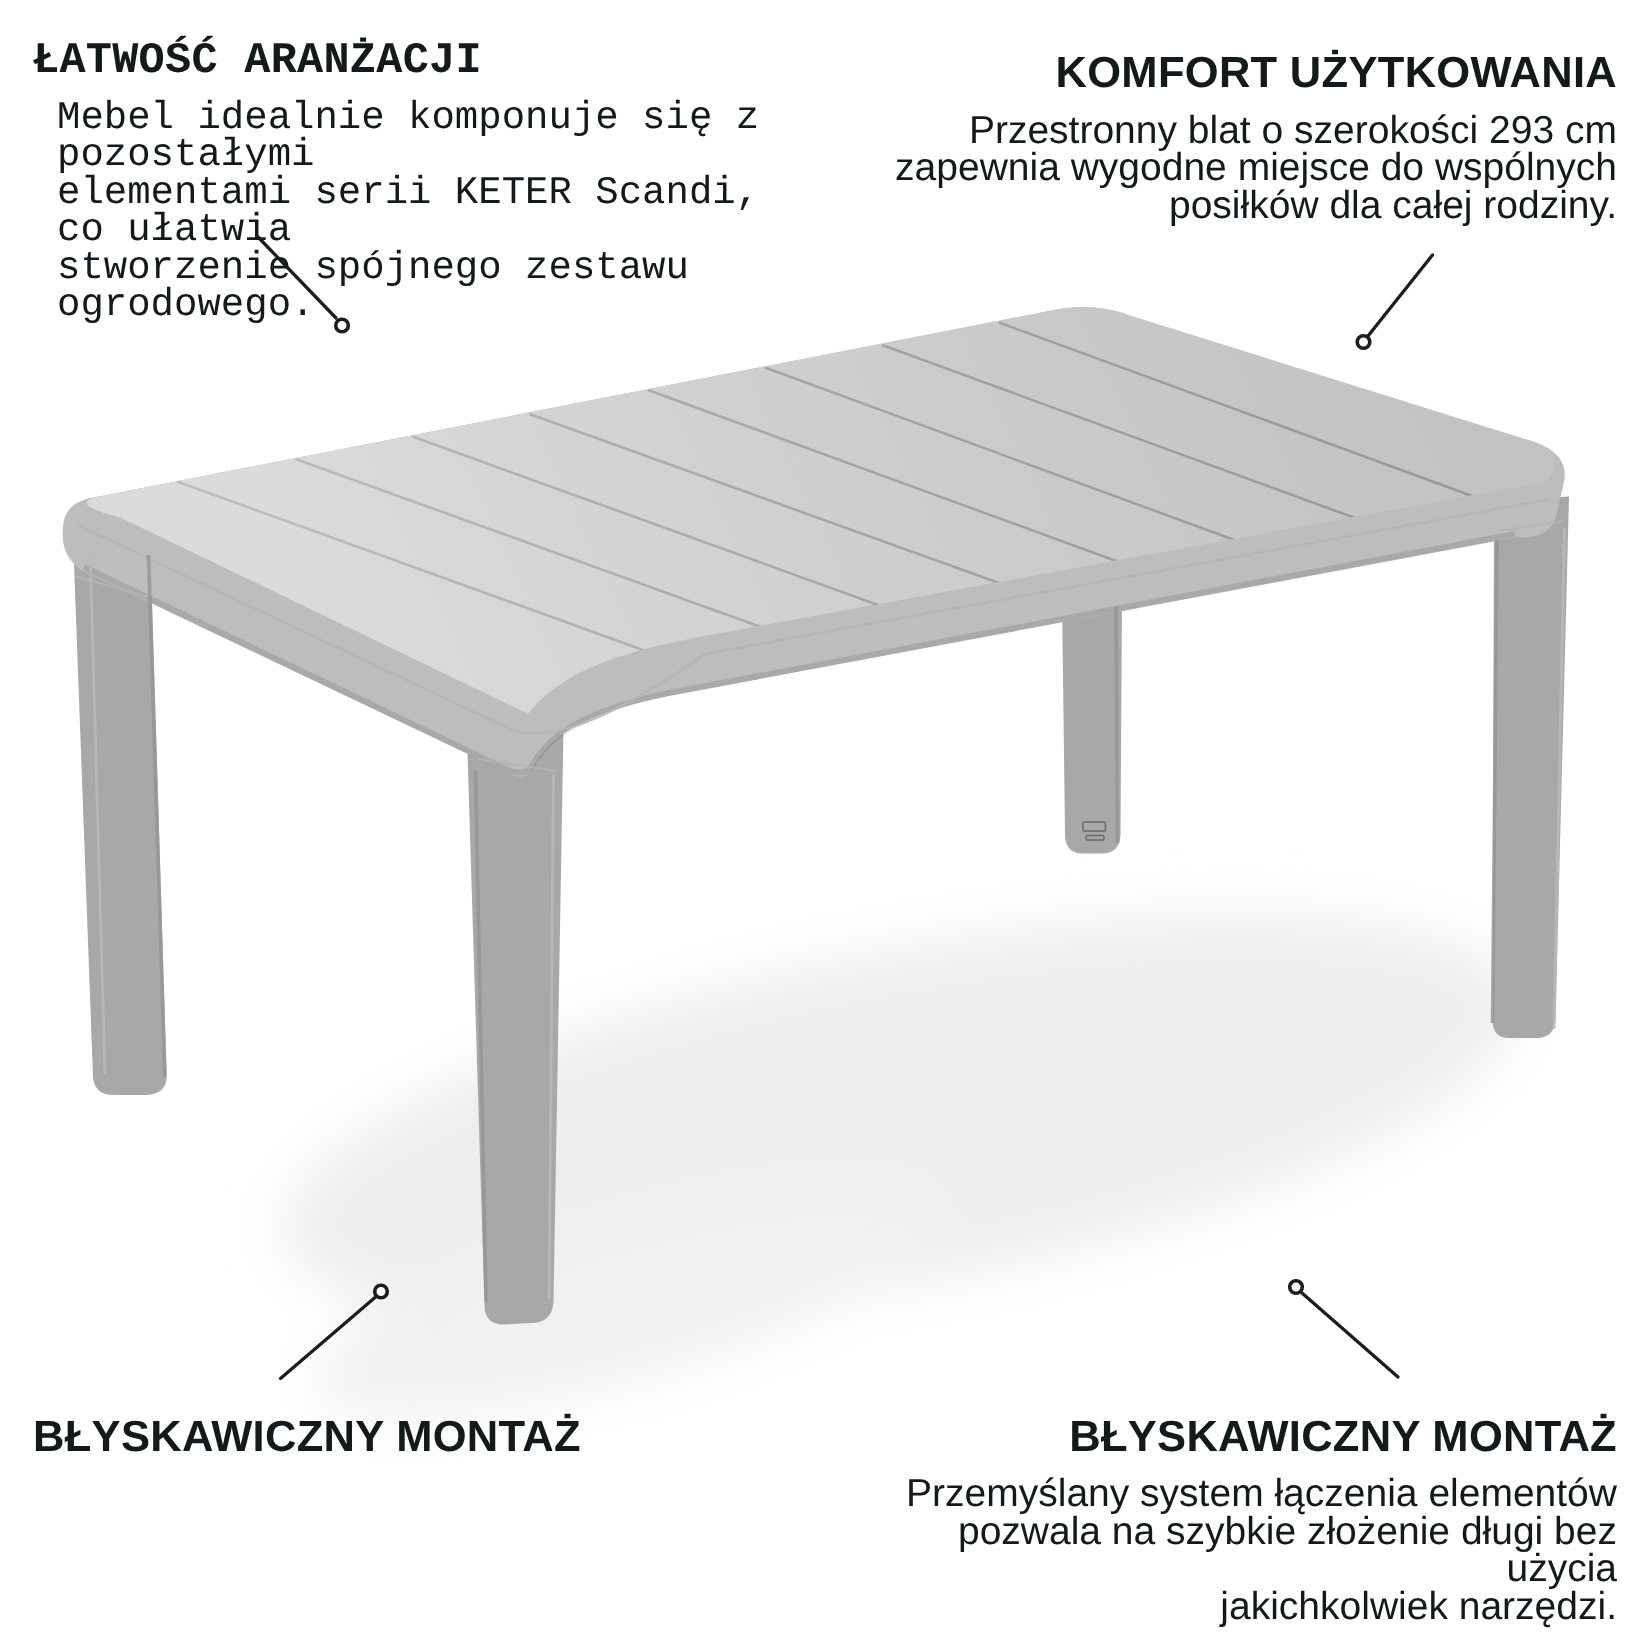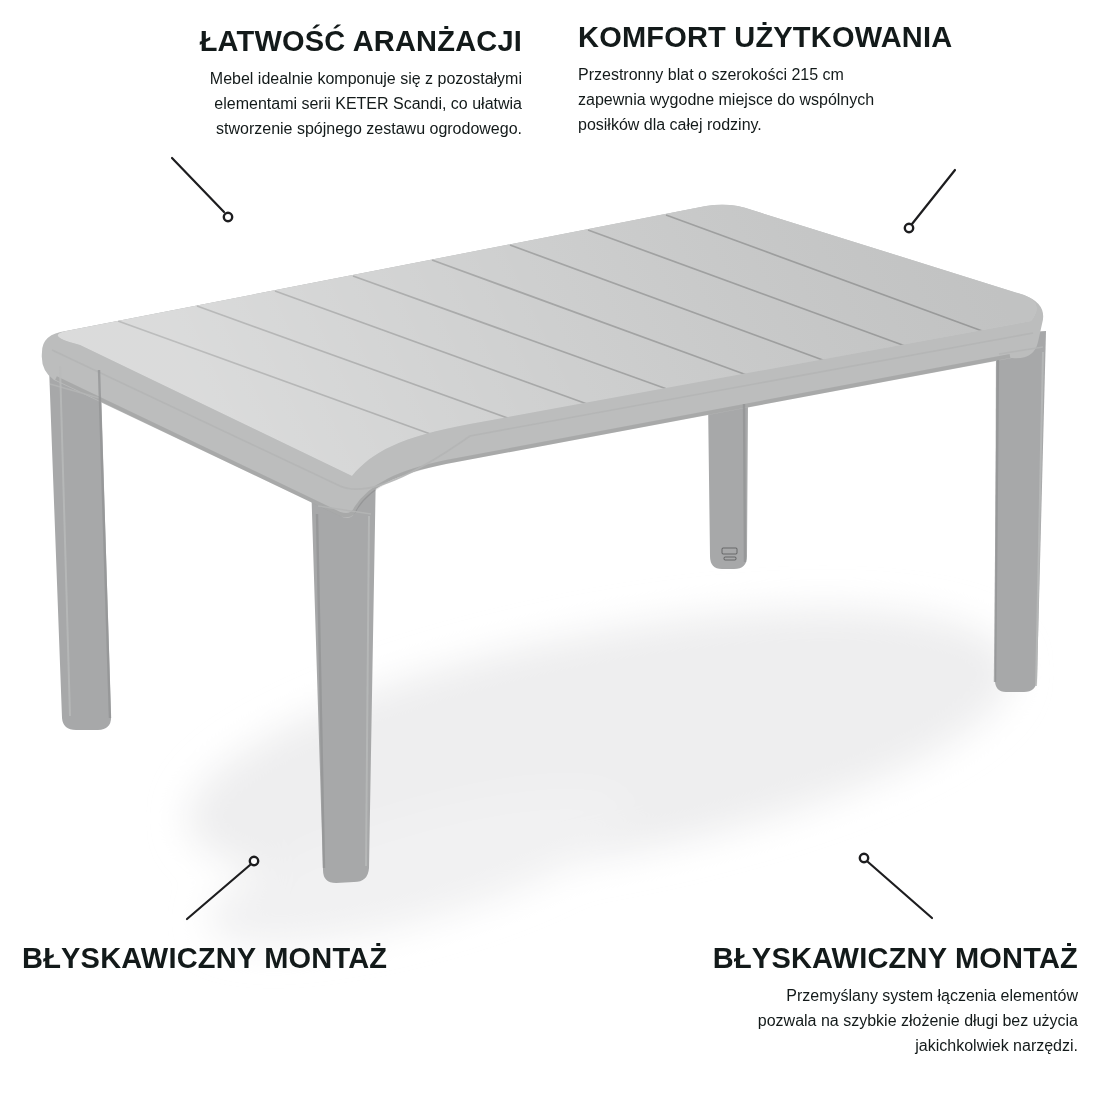--- a/index.html
+++ b/index.html
@@ -21,27 +21,27 @@
   }
   .feature h2 {
     margin: 0;
     font-size: 29px;
     line-height: 34px;
     font-weight: 700;
     letter-spacing: 0.2px;
     color: var(--ink, #131a1a);
   }
   .feature p {
-    margin: 8px 0 0 0;
-    font-size: 16px;
+    margin: 8px 0 0 16px;
+    font-size: 26px;
     line-height: 25px;
     white-space: pre-line;
   }
-  .f-tl { left: 22px; top: 24px; text-align: right; }
-  .f-tr { right: 22px; top: 20px; text-align: left; }
+  .f-tl { left: 22px; top: 24px; text-align: left; font-family: Liberation Mono, monospace; }
+  .f-tr { right: 22px; top: 32px; text-align: right; }
   .f-bl { left: 22px; top: 941px; text-align: left; }
   .f-br { right: 22px; top: 941px; text-align: right; }
 
   
   .t-top   { fill: var(--table-top, #cbcccc); }
   .t-band  { fill: var(--table-edge, #bcbdbd); }
   .t-leg   { fill: var(--leg, #a7a8a9); }
   .slat    { stroke: var(--slat-line, #9fa0a0); stroke-width: 1.7; fill: none; }
   .seam    { stroke: var(--seam, #b3b4b4); stroke-width: 1.6; fill: none; opacity: .9; }
   .leg-seam{ stroke: var(--seam, #b3b4b4); stroke-width: 1.4; fill: none; opacity: .9; }
@@ -147,21 +147,21 @@
 
 <section class="feature f-tl">
   <h2>ŁATWOŚĆ ARANŻACJI</h2>
   <p>Mebel idealnie komponuje się z pozostałymi
 elementami serii KETER Scandi, co ułatwia
 stworzenie spójnego zestawu ogrodowego.</p>
 </section>
 
 <section class="feature f-tr">
   <h2>KOMFORT UŻYTKOWANIA</h2>
-  <p>Przestronny blat o szerokości 215 cm
+  <p>Przestronny blat o szerokości 293 cm
 zapewnia wygodne miejsce do wspólnych
 posiłków dla całej rodziny.</p>
 </section>
 
 <section class="feature f-bl">
   <h2>BŁYSKAWICZNY MONTAŻ</h2>
 </section>
 
 <section class="feature f-br">
   <h2>BŁYSKAWICZNY MONTAŻ</h2>

